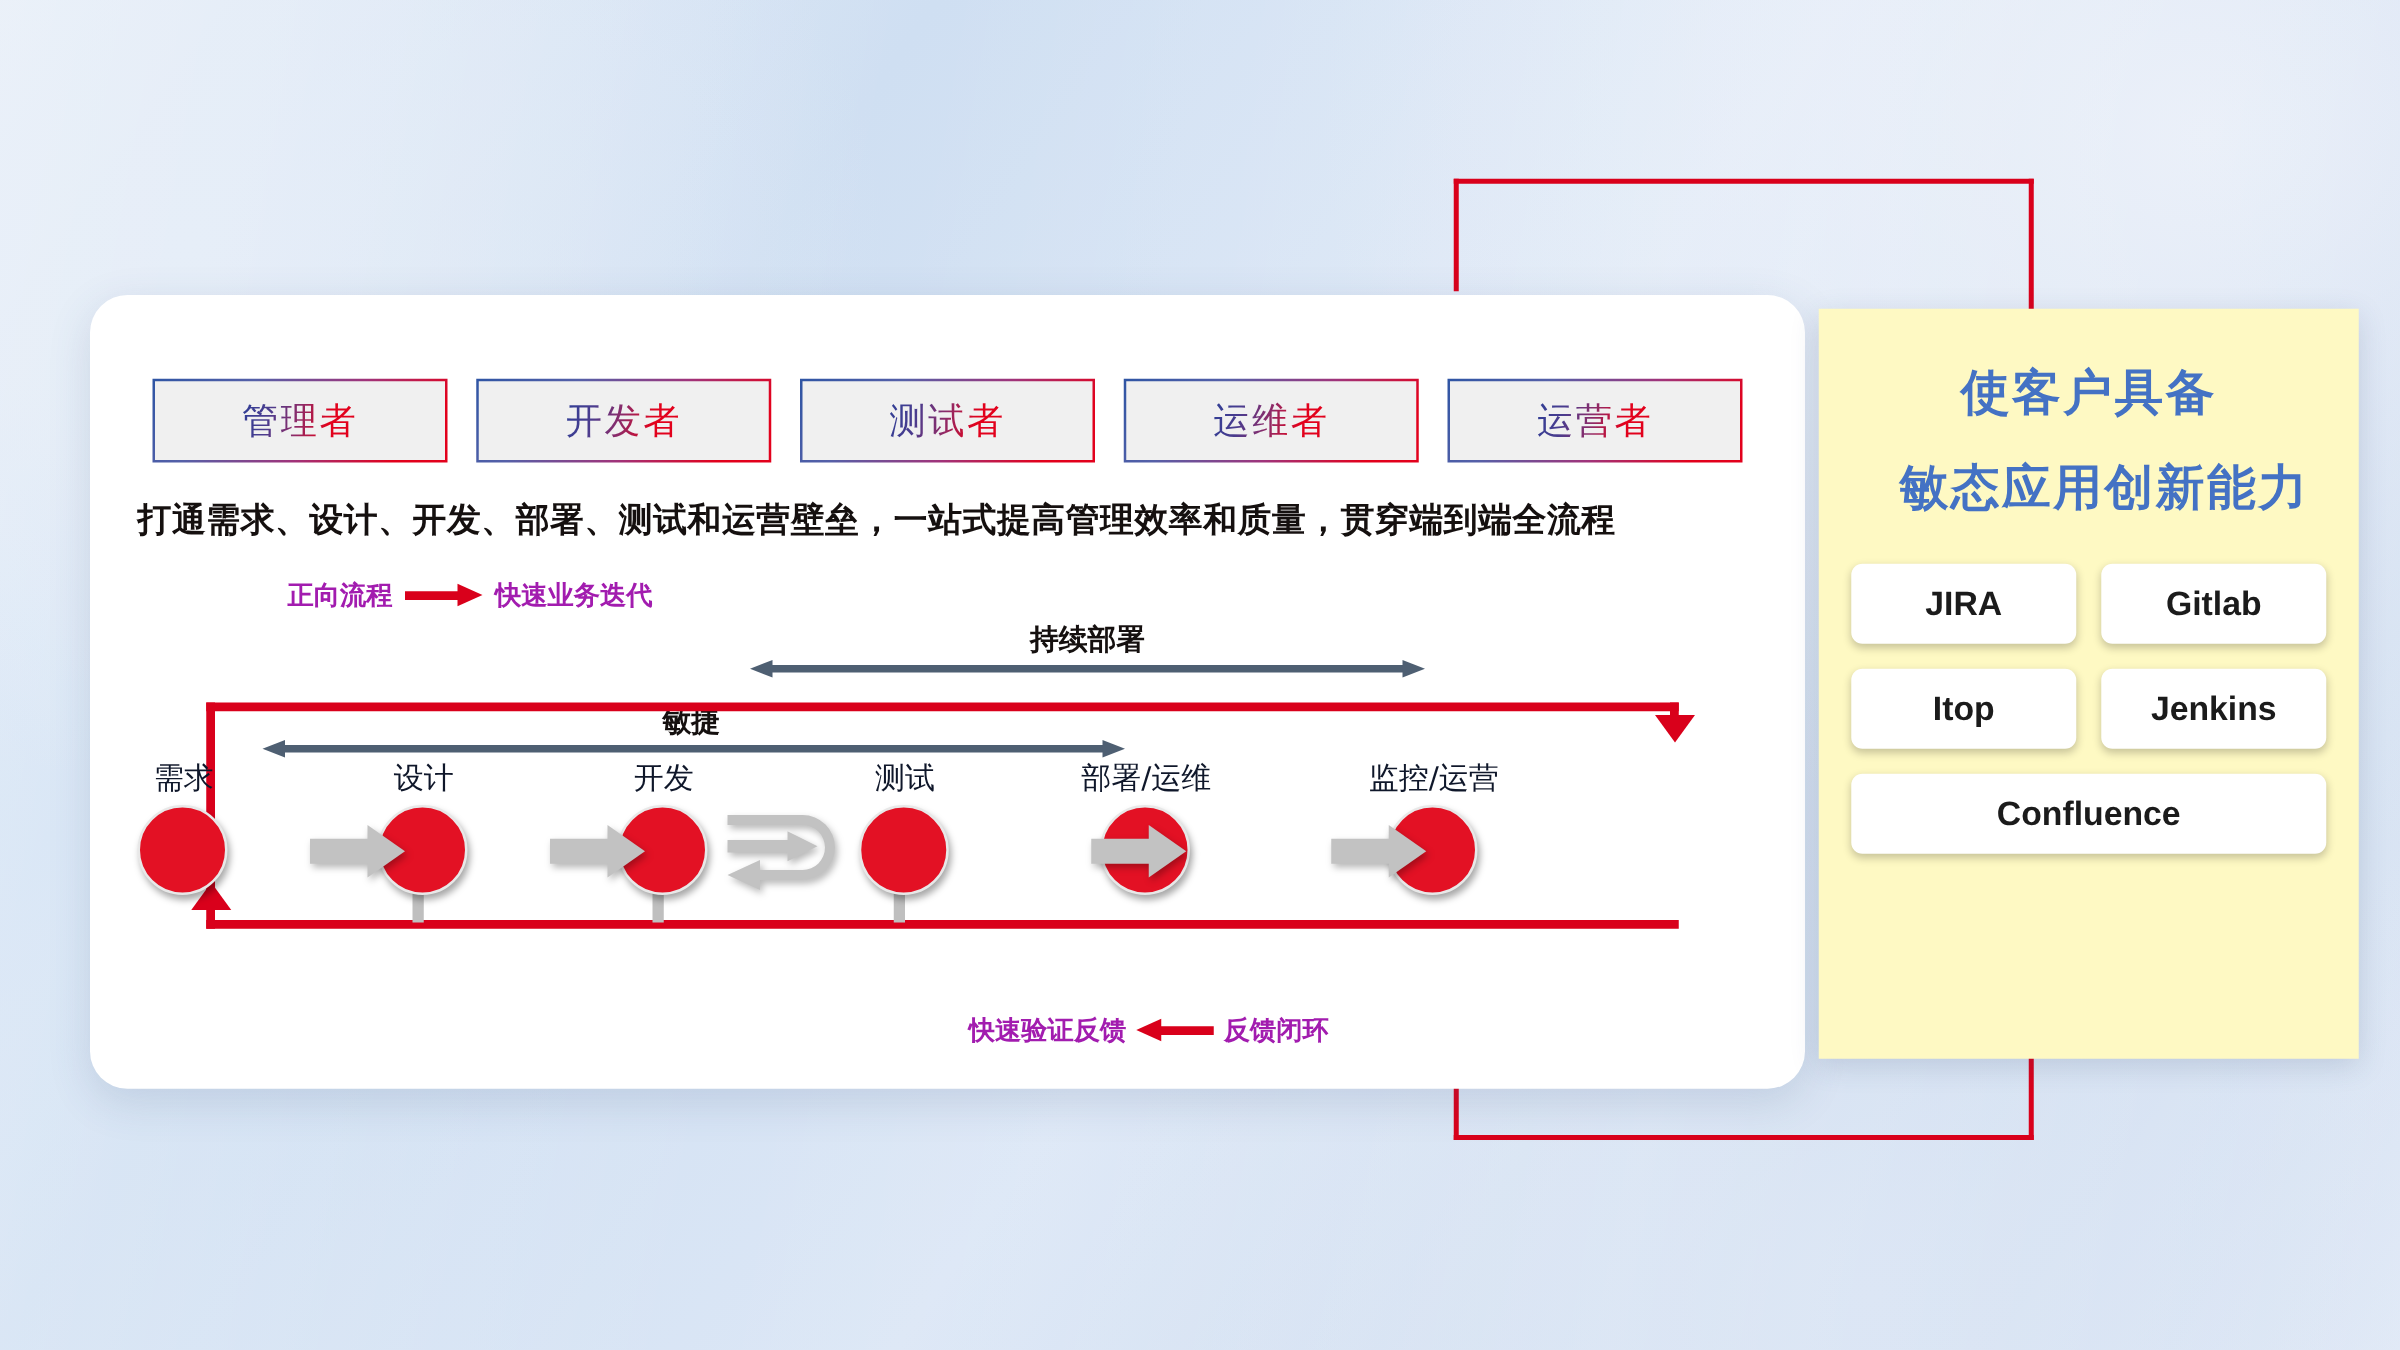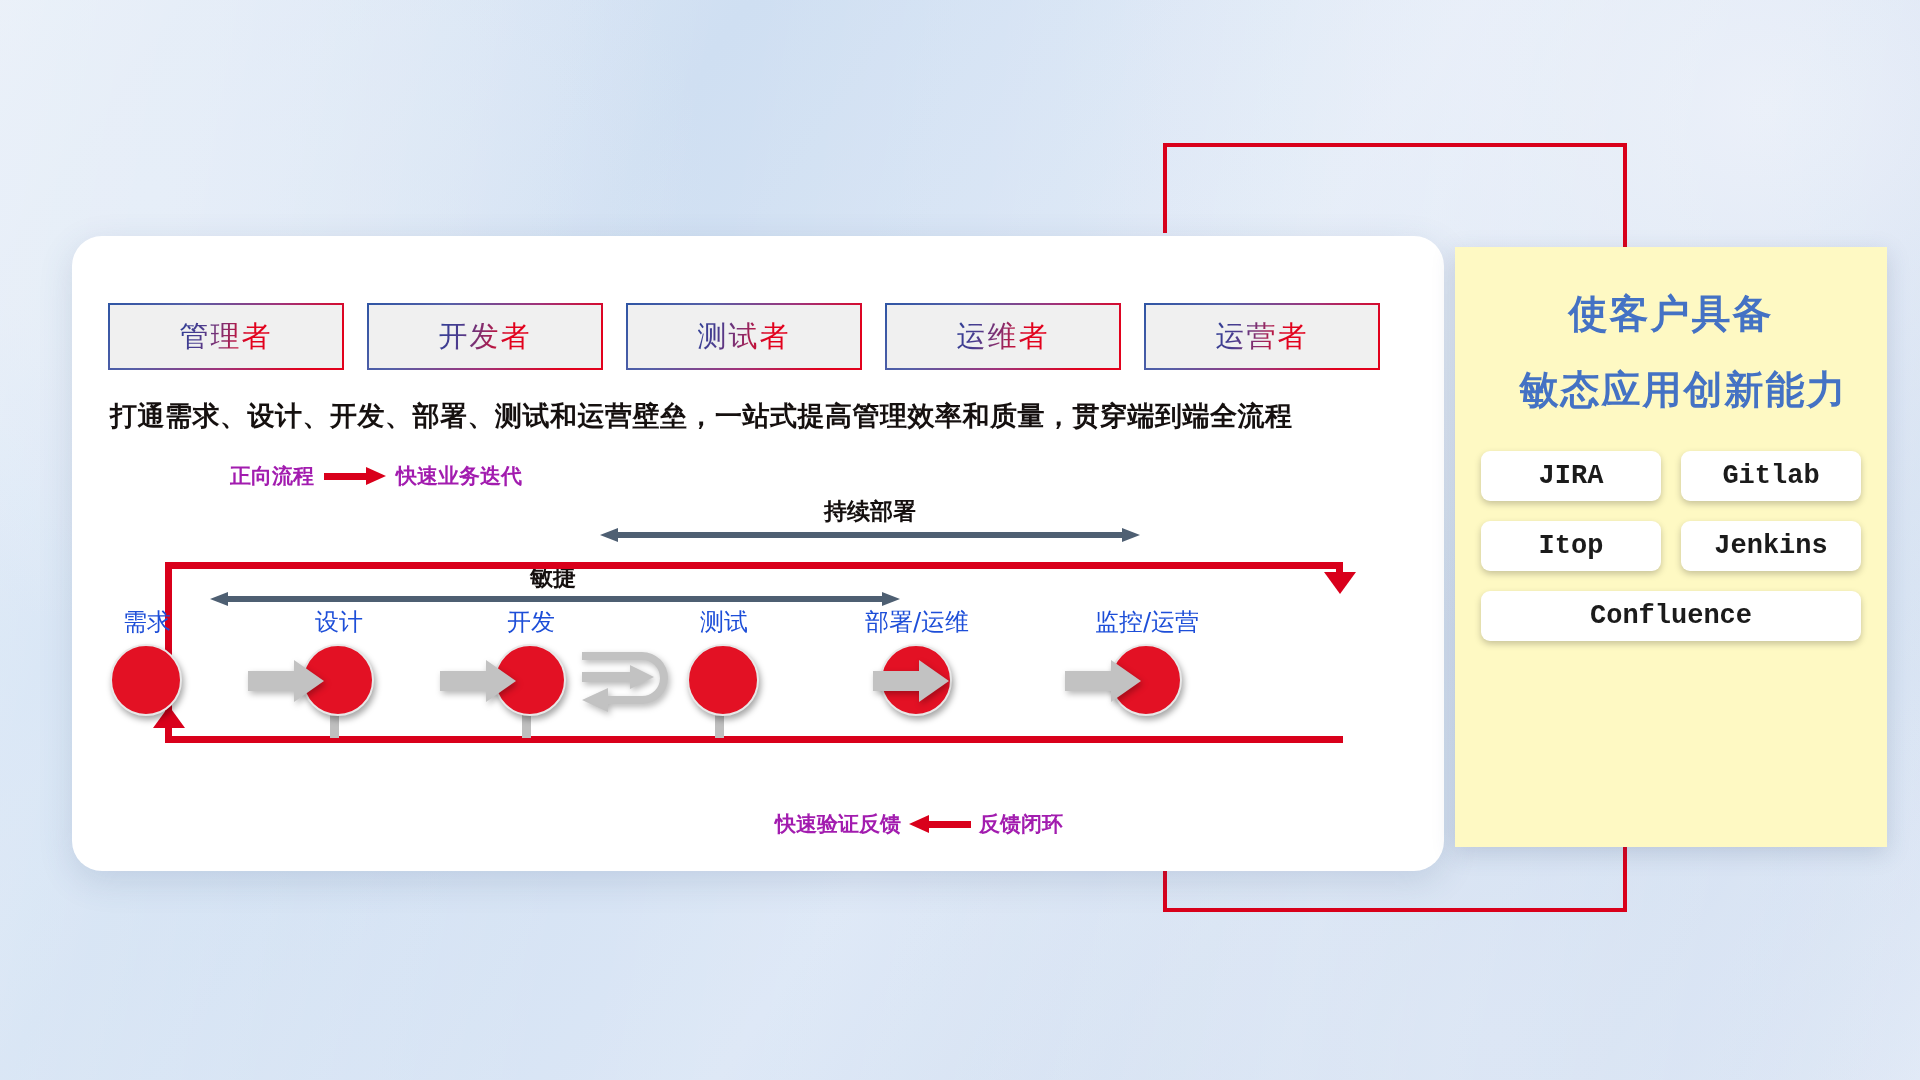--- a/index.html
+++ b/index.html
@@ -31,21 +31,21 @@
   #rf-botleft{left:1163px;top:852px;width:4px;height:60px;}
 
   
   #card{
     position:absolute;left:72px;top:236px;width:1372px;height:635px;
     background:#fff;border-radius:30px;
     box-shadow:0 10px 34px rgba(60,85,130,.16);
   }
 
   
-  #roles{position:absolute;left:110px;top:305px;display:flex;gap:27px;justify-content:space-between;}
+  #roles{position:absolute;left:124px;top:305px;display:flex;gap:27px;justify-content:space-between;}
   .role{
     width:232px;height:63px;
     background:#f0f0f0;
     display:flex;align-items:center;justify-content:center;
     position:relative;
     box-sizing:border-box;
   }
   .role:before{
     content:"";position:absolute;inset:-2px;
     background:linear-gradient(132deg,#2f55a4 0%,#5560a8 28%,#a0337a 58%,#e2011c 85%,#e2011c 100%);
@@ -109,21 +109,21 @@
   
   .feeder{position:absolute;width:9px;background:#bfbfbf;}
   .feeder .tip{position:absolute;left:-8px;top:-16px;width:0;height:0;
     border-left:12px solid transparent;border-right:12px solid transparent;border-bottom:17px solid #bfbfbf;}
 
   
   #pipeline{position:absolute;left:110px;top:612px;width:1290px;height:120px;}
   .node{position:absolute;width:74px;}
   .node .nlabel{
     position:absolute;left:50%;transform:translateX(-50%);top:-6px;
-    font-size:24px;color:#1d4ed8;white-space:nowrap;
+    font-size:24px;color:#0f172a;white-space:nowrap;
     font-family:"DejaVu Sans","Liberation Sans",sans-serif;
   }
   .node .dot{
     position:absolute;left:0;top:32px;width:68px;height:68px;border-radius:50%;
     background:#e31124;border:2px solid #e8e8e8;
     box-shadow:2px 4px 6px rgba(0,0,0,.35);
   }
   
   .blkarrow{position:absolute;top:660px;width:76px;height:42px;
     filter:drop-shadow(2px 3px 3px rgba(0,0,0,.28));}
@@ -143,25 +143,25 @@
     background:#fef9c3;box-shadow:0 6px 22px rgba(50,70,110,.18);
   }
   .panel-h{
     text-align:center;color:#4472c4;font-weight:bold;letter-spacing:2px;
     font-family:"DejaVu Sans","Liberation Sans",sans-serif;
   }
   #ph1{font-size:39px;margin-top:40px;}
   #ph2{font-size:39px;margin-top:22px;padding-left:25px;}
   #tools{margin:34px 26px 0 26px;display:flex;flex-wrap:wrap;gap:20px;}
   .tool{
-    height:50px;background:#fff;border-radius:9px;
+    height:64px;background:#fff;border-radius:9px;
     display:flex;align-items:center;justify-content:center;
     font-size:27px;font-weight:bold;color:#1b1b1b;
     box-shadow:0 3px 7px rgba(0,0,0,.22);
-    font-family:Liberation Mono, monospace;
+    font-family:Liberation Sans, sans-serif;
   }
   .tool.half{width:calc(50% - 10px);}
   .tool.full{width:100%;}
 </style>
 </head>
 <body>
 
 <div id="bg"></div>
 
 <div class="redframe" id="rf-top"></div>

